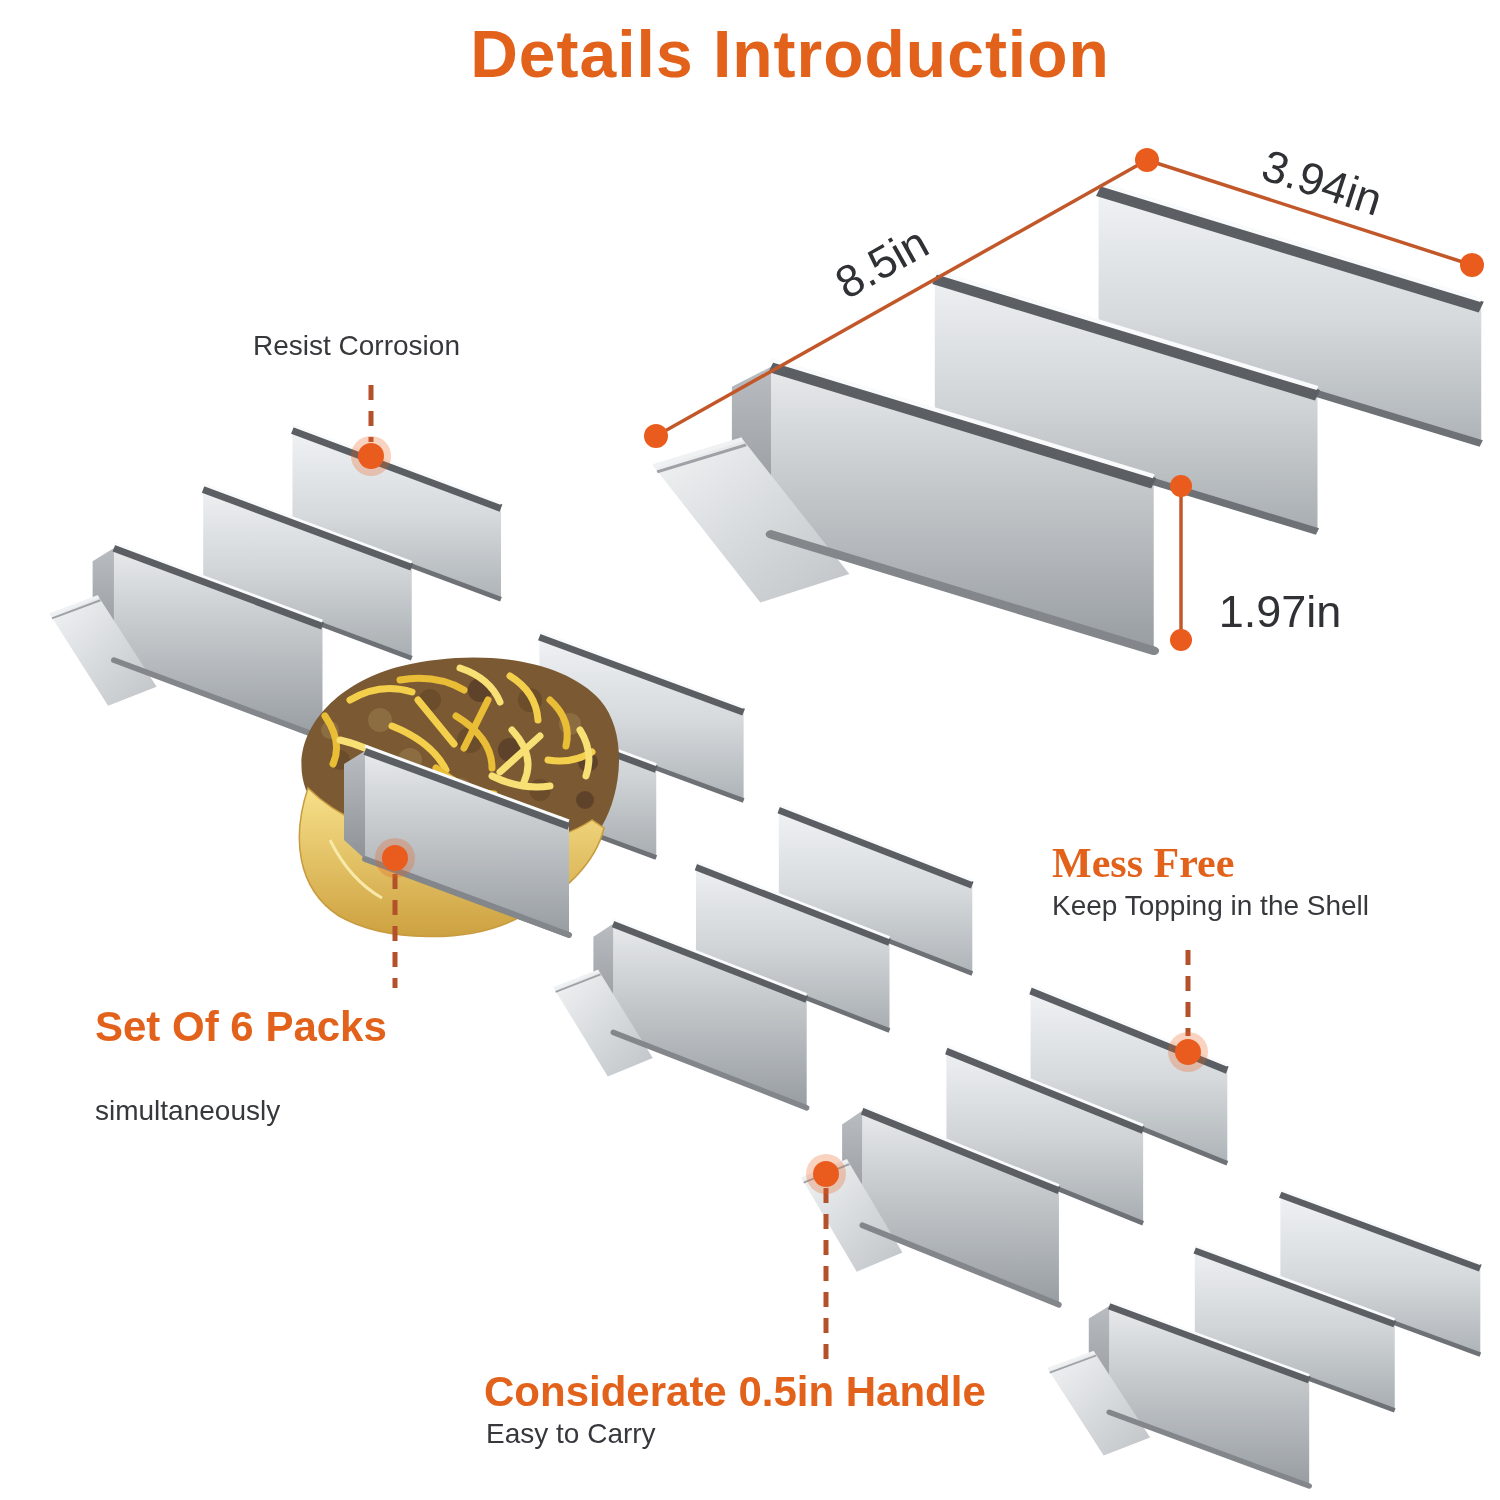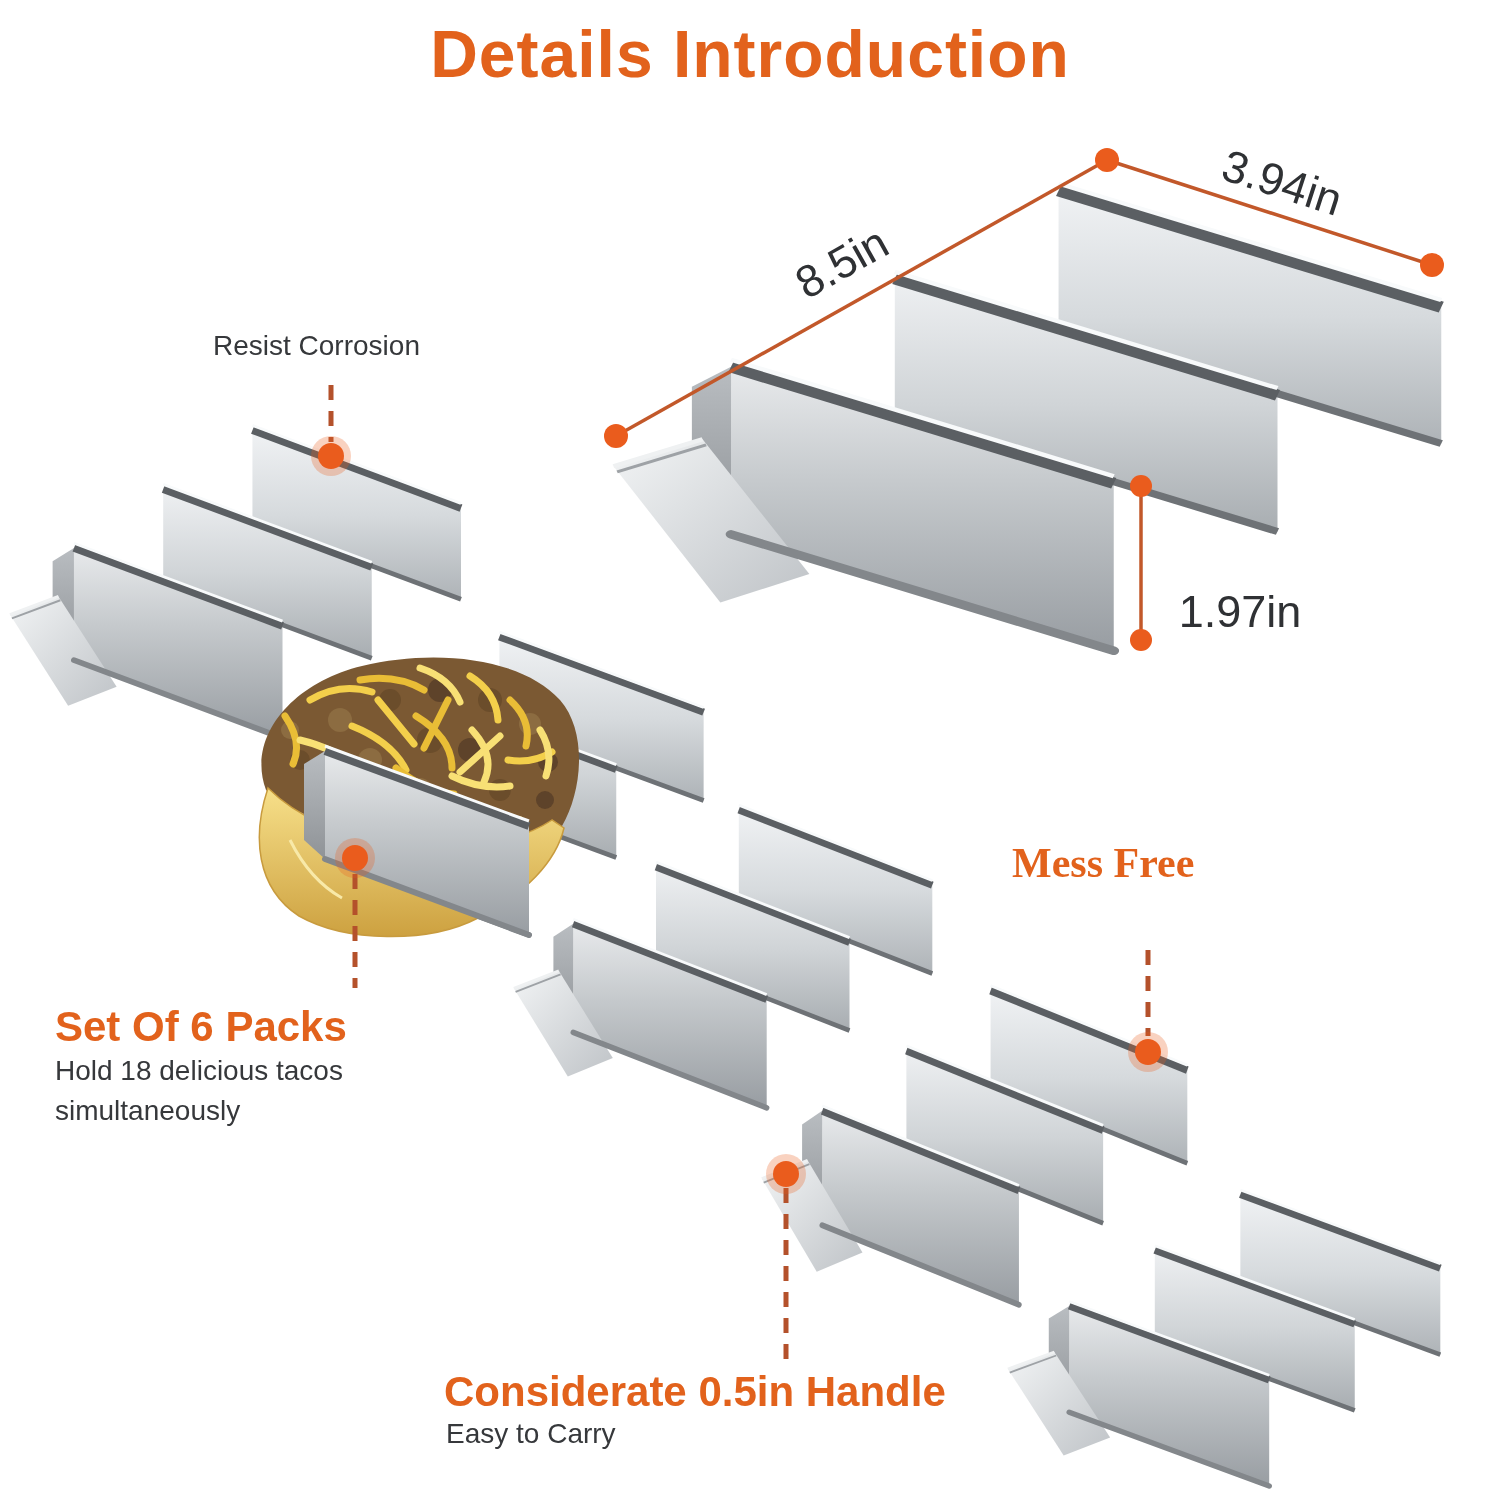--- a/index.html
+++ b/index.html
@@ -2,20 +2,21 @@
 <html><head>
 <meta charset="utf-8">
 <style>
   html,body{margin:0;padding:0;background:#ffffff;}
   #canvas{
     position:relative;
     width:1448px;height:1500px;
     background:#ffffff;
     overflow:hidden;
     font-family:"Liberation Sans", sans-serif;
+    margin-left:40px;
   }
   #art{position:absolute;left:0;top:0;}
   .txt{position:absolute;white-space:nowrap;}
   .title{
     left:0;top:16px;width:1500px;text-align:center;
     font-size:66px;font-weight:bold;color:#e2621c;letter-spacing:1px;
   }
   .co-head{font-size:42px;font-weight:bold;color:#e2621c;line-height:1.12;}
   .co-sub{font-size:28px;color:#36383b;line-height:1.14;}
   .dim{
@@ -200,23 +201,23 @@
       <circle cx="786" cy="1174" r="20" fill="#ea5c1d" opacity="0.28"></circle>
       <circle cx="786" cy="1174" r="13" fill="#ea5c1d"></circle>
     </g>
   </svg>
 
   <div class="txt title">Details Introduction</div>
 
   <div class="txt co-sub  mat-sub">Resist Corrosion</div>
 
   <div class="txt co-head mess-head">Mess Free</div>
+  <div class="txt co-sub  mess-sub">Keep Topping in the Shell</div>
 
   <div class="txt co-head set-head">Set Of 6 Packs</div>
-  <div class="txt co-sub  set-sub1">Hold 18 delicious tacos</div>
   <div class="txt co-sub  set-sub2">simultaneously</div>
 
   <div class="txt co-head hand-head">Considerate 0.5in Handle</div>
   <div class="txt co-sub  hand-sub">Easy to Carry</div>
 
   <div class="txt dim dim-len">8.5in</div>
   <div class="txt dim dim-wid">3.94in</div>
   <div class="txt dim dim-hgt">1.97in</div>
 
 </div>

